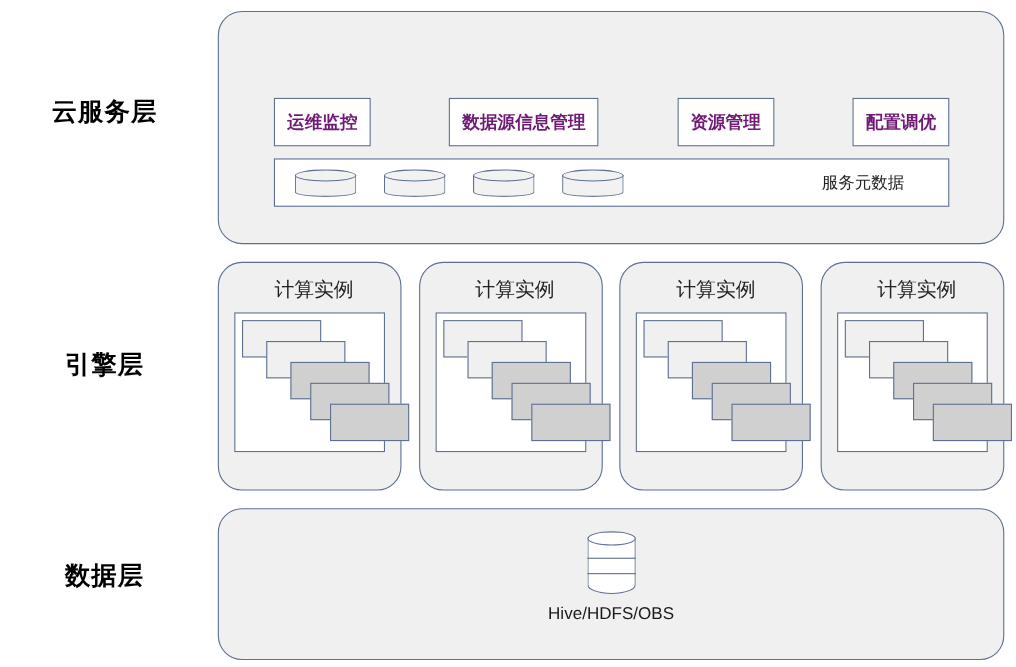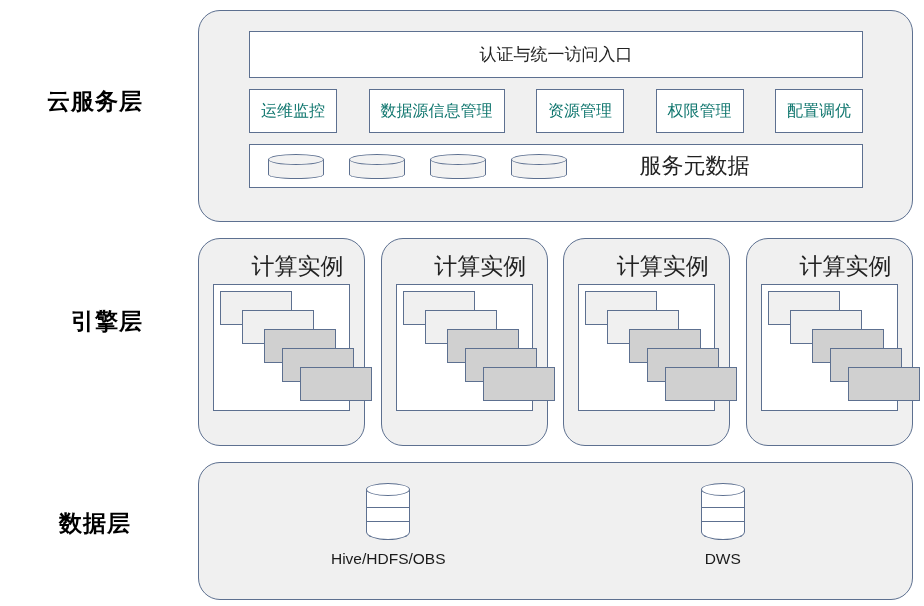--- a/index.html
+++ b/index.html
@@ -22,21 +22,21 @@
     left: 0;
     width: 190px;
     text-align: center;
     font-weight: bold;
     font-size: 23px;
     letter-spacing: 1px;
     color: #000000;
     font-family: "DejaVu Sans", "Liberation Sans", sans-serif;
   }
   #label-cloud  { top: 86px; }
-  #label-engine { top: 306px; padding-left: 12px; }
+  #label-engine { top: 316px; }
   #label-data   { top: 508px; }
 
   
   .panel {
     position: absolute;
     background: #f0f0f0;
     border: 1.6px solid #5d7090;
     border-radius: 22px;
     box-sizing: border-box;
   }
@@ -76,23 +76,24 @@
   }
   .service-box {
     background: #ffffff;
     border: 1.6px solid #5d7090;
     box-sizing: border-box;
     display: flex;
     align-items: center;
     justify-content: center;
     font-size: 16px;
     font-family: "DejaVu Serif", "Liberation Serif", serif;
-    color: #0f766e;
+    color: #701a75;
     padding: 0 11px;
     white-space: nowrap;
+    font-weight: bold;
   }
   #meta-bar {
     position: absolute;
     left: 50px;
     top: 133px;
     width: 614px;
     height: 44px;
     background: #ffffff;
     border: 1.6px solid #5d7090;
     box-sizing: border-box;
@@ -128,22 +129,22 @@
     left: 0; top: 0;
     width: 100%;
     height: 11px;
     background: #f2f2f2;
     border: 1.4px solid #5d7090;
     border-radius: 50%;
     box-sizing: border-box;
   }
   #meta-label {
     flex: 1;
-    text-align: center;
-    font-size: 22px;
+    text-align: right;
+    font-size: 15px;
     font-family: "DejaVu Serif", "Liberation Serif", serif;
     color: #222;
     margin-right: 40px;
   }
 
   
   #engine-layer {
     position: absolute;
     left: 198px;
     top: 238px;
@@ -157,24 +158,24 @@
     width: 167px;
     height: 208px;
     background: #f0f0f0;
     border: 1.6px solid #5d7090;
     border-radius: 22px;
     box-sizing: border-box;
   }
   .instance-title {
     position: absolute;
     top: 12px;
-    left: 16px;
+    left: 4px;
     width: 100%;
     text-align: center;
-    font-size: 23px;
+    font-size: 18px;
     font-family: "DejaVu Serif", "Liberation Serif", serif;
     color: #222;
   }
   .instance-inner {
     position: absolute;
     left: 14px;
     top: 45px;
     right: 14px;
     bottom: 34px;
     background: #ffffff;
@@ -261,27 +262,25 @@
 </style>
 </head>
 <body>
 
 <div class="layer-label" id="label-cloud">云服务层</div>
 <div class="layer-label" id="label-engine">引擎层</div>
 <div class="layer-label" id="label-data">数据层</div>
 
 <div class="panel" id="cloud-layer">
 
-  <div id="auth-bar">认证与统一访问入口</div>
 
   <div id="service-row">
     <div class="service-box">运维监控</div>
     <div class="service-box">数据源信息管理</div>
     <div class="service-box">资源管理</div>
-    <div class="service-box">权限管理</div>
     <div class="service-box">配置调优</div>
   </div>
 
   <div id="meta-bar">
     <div class="meta-cyl-group">
       <div class="cyl-flat">
           <div class="body"></div>
           <div class="top"></div>
         </div>
       <div class="cyl-flat">
@@ -359,24 +358,15 @@
           <div class="band band1"></div>
           <div class="band band2"></div>
           <div class="top"></div>
       </div>
       <div class="data-label">Hive/HDFS/OBS</div>
     </div>
 
 
 
 
-    <div class="data-item">
-      <div class="cyl-stack">
-        <div class="body"></div>
-          <div class="band band1"></div>
-          <div class="band band2"></div>
-          <div class="top"></div>
-      </div>
-      <div class="data-label">DWS</div>
-    </div>
 
   </div>
 </div>
 
 </body></html>

